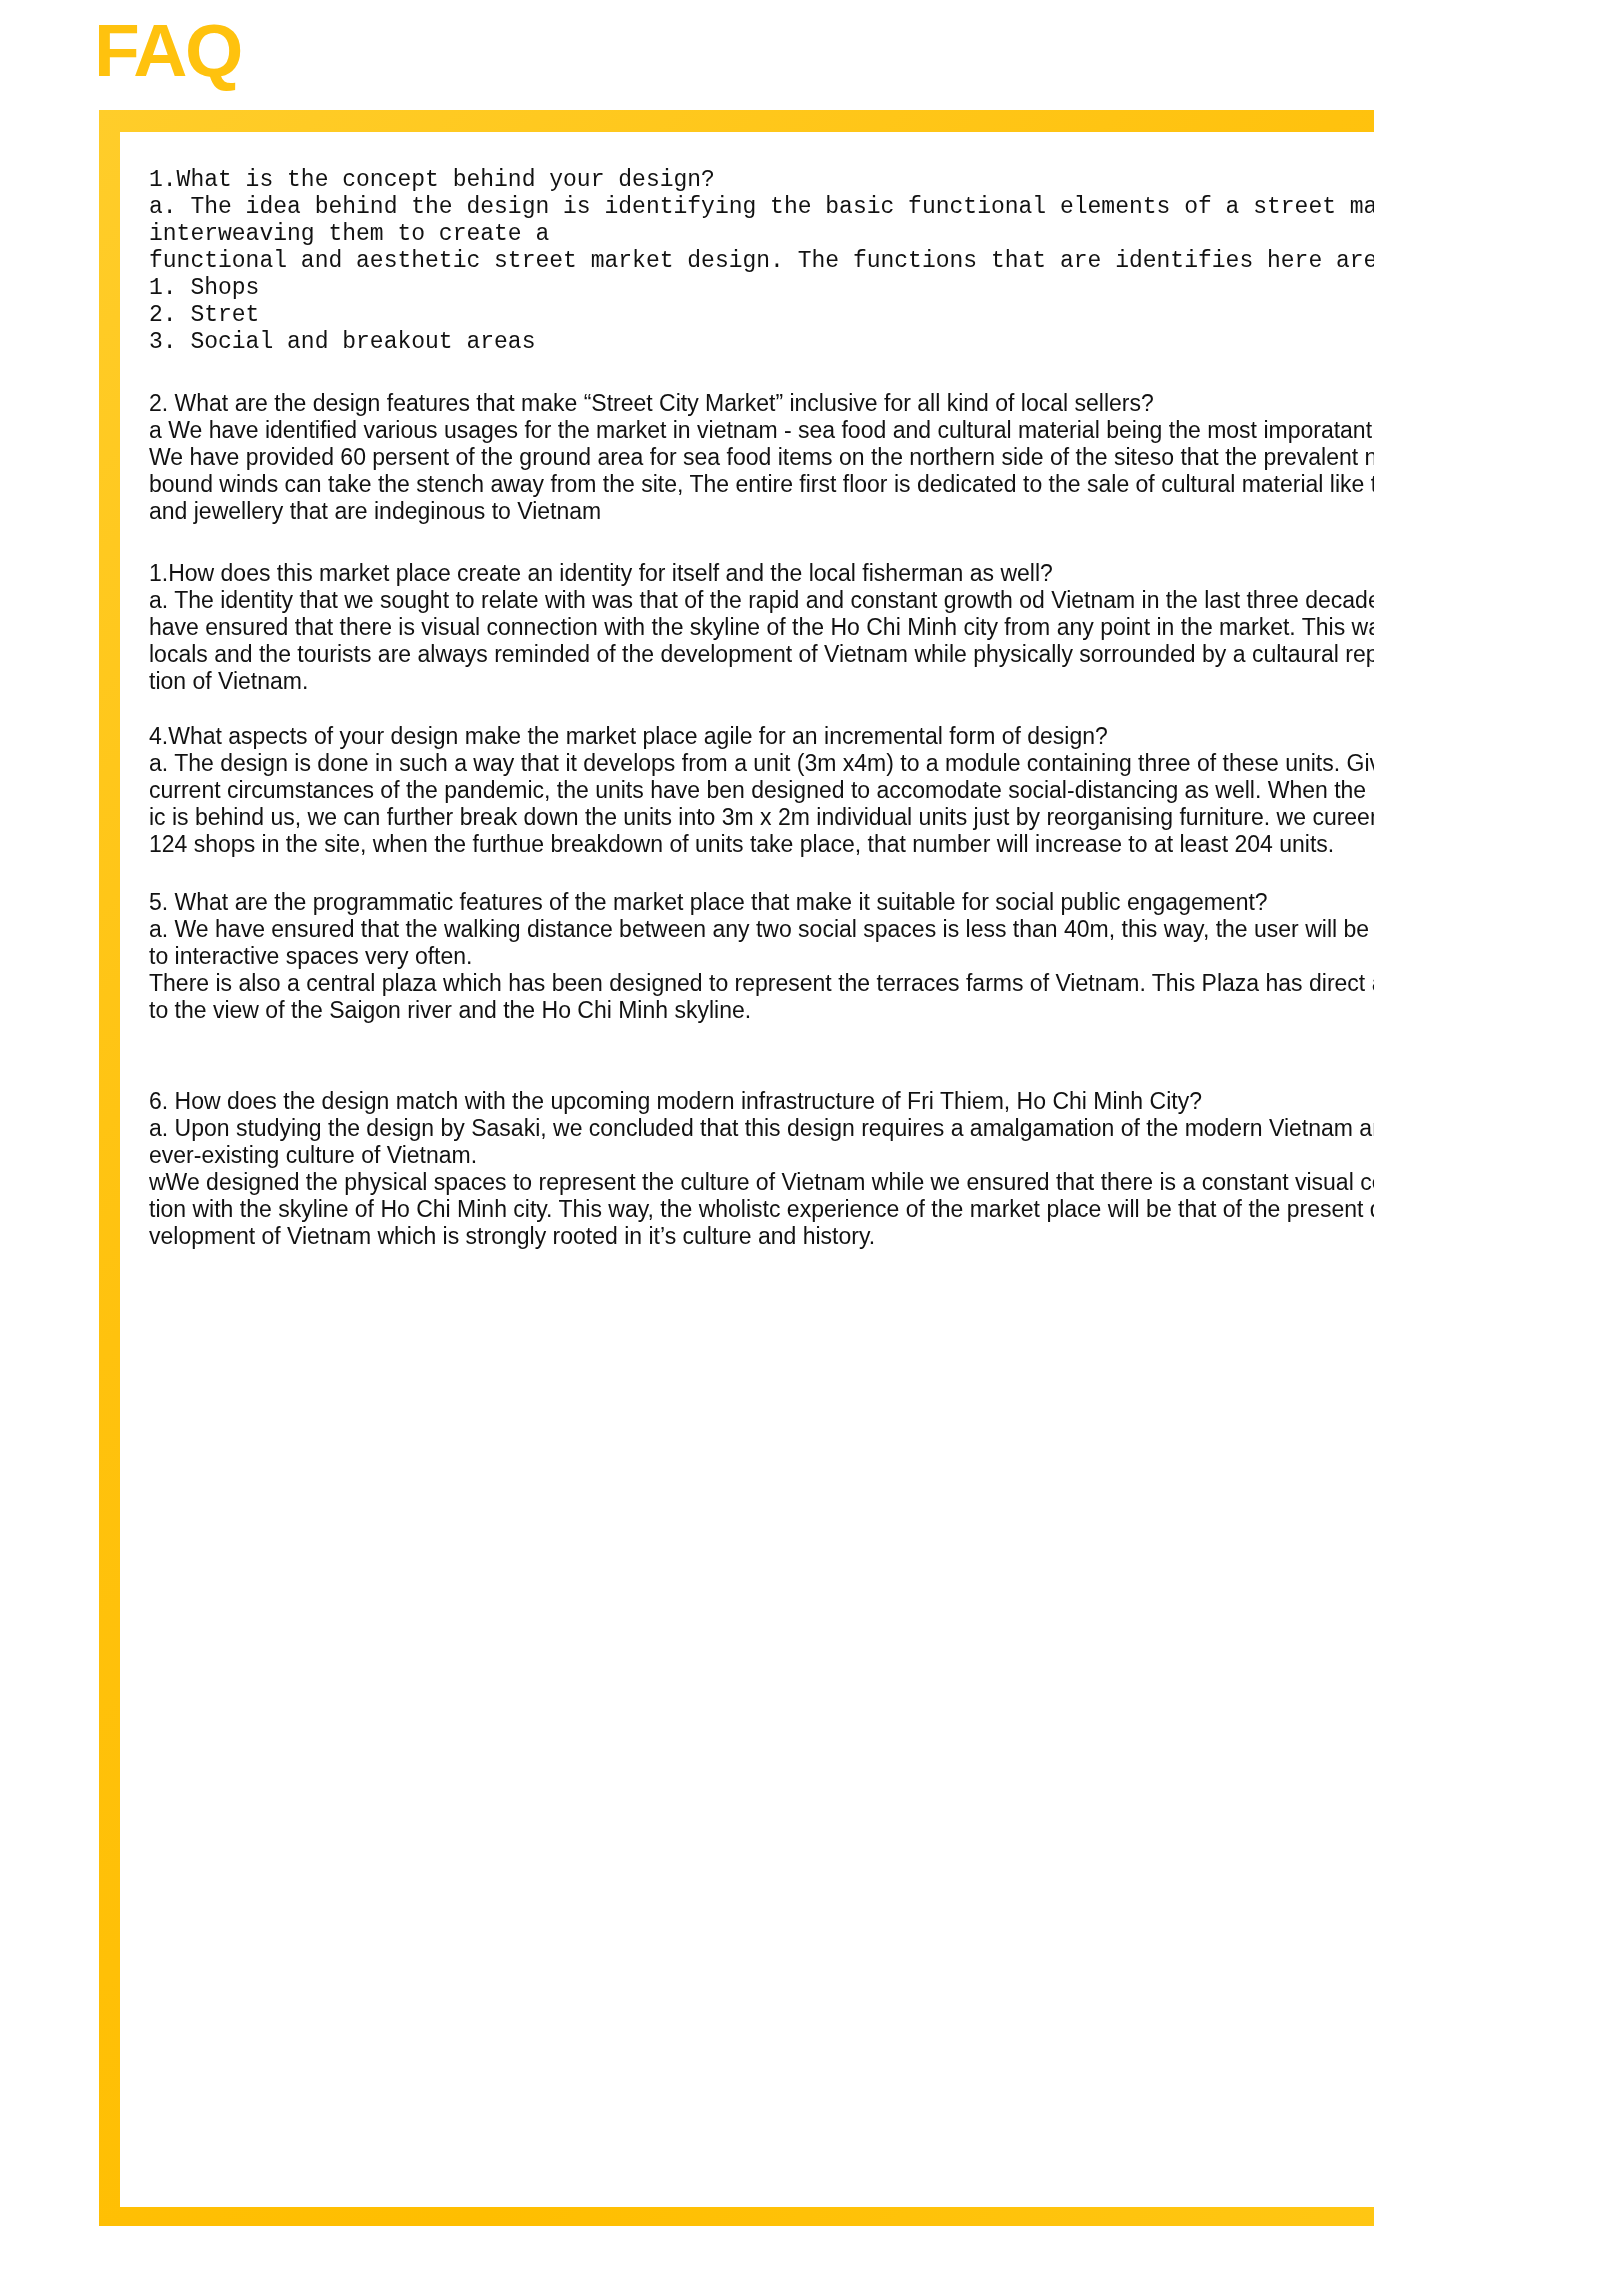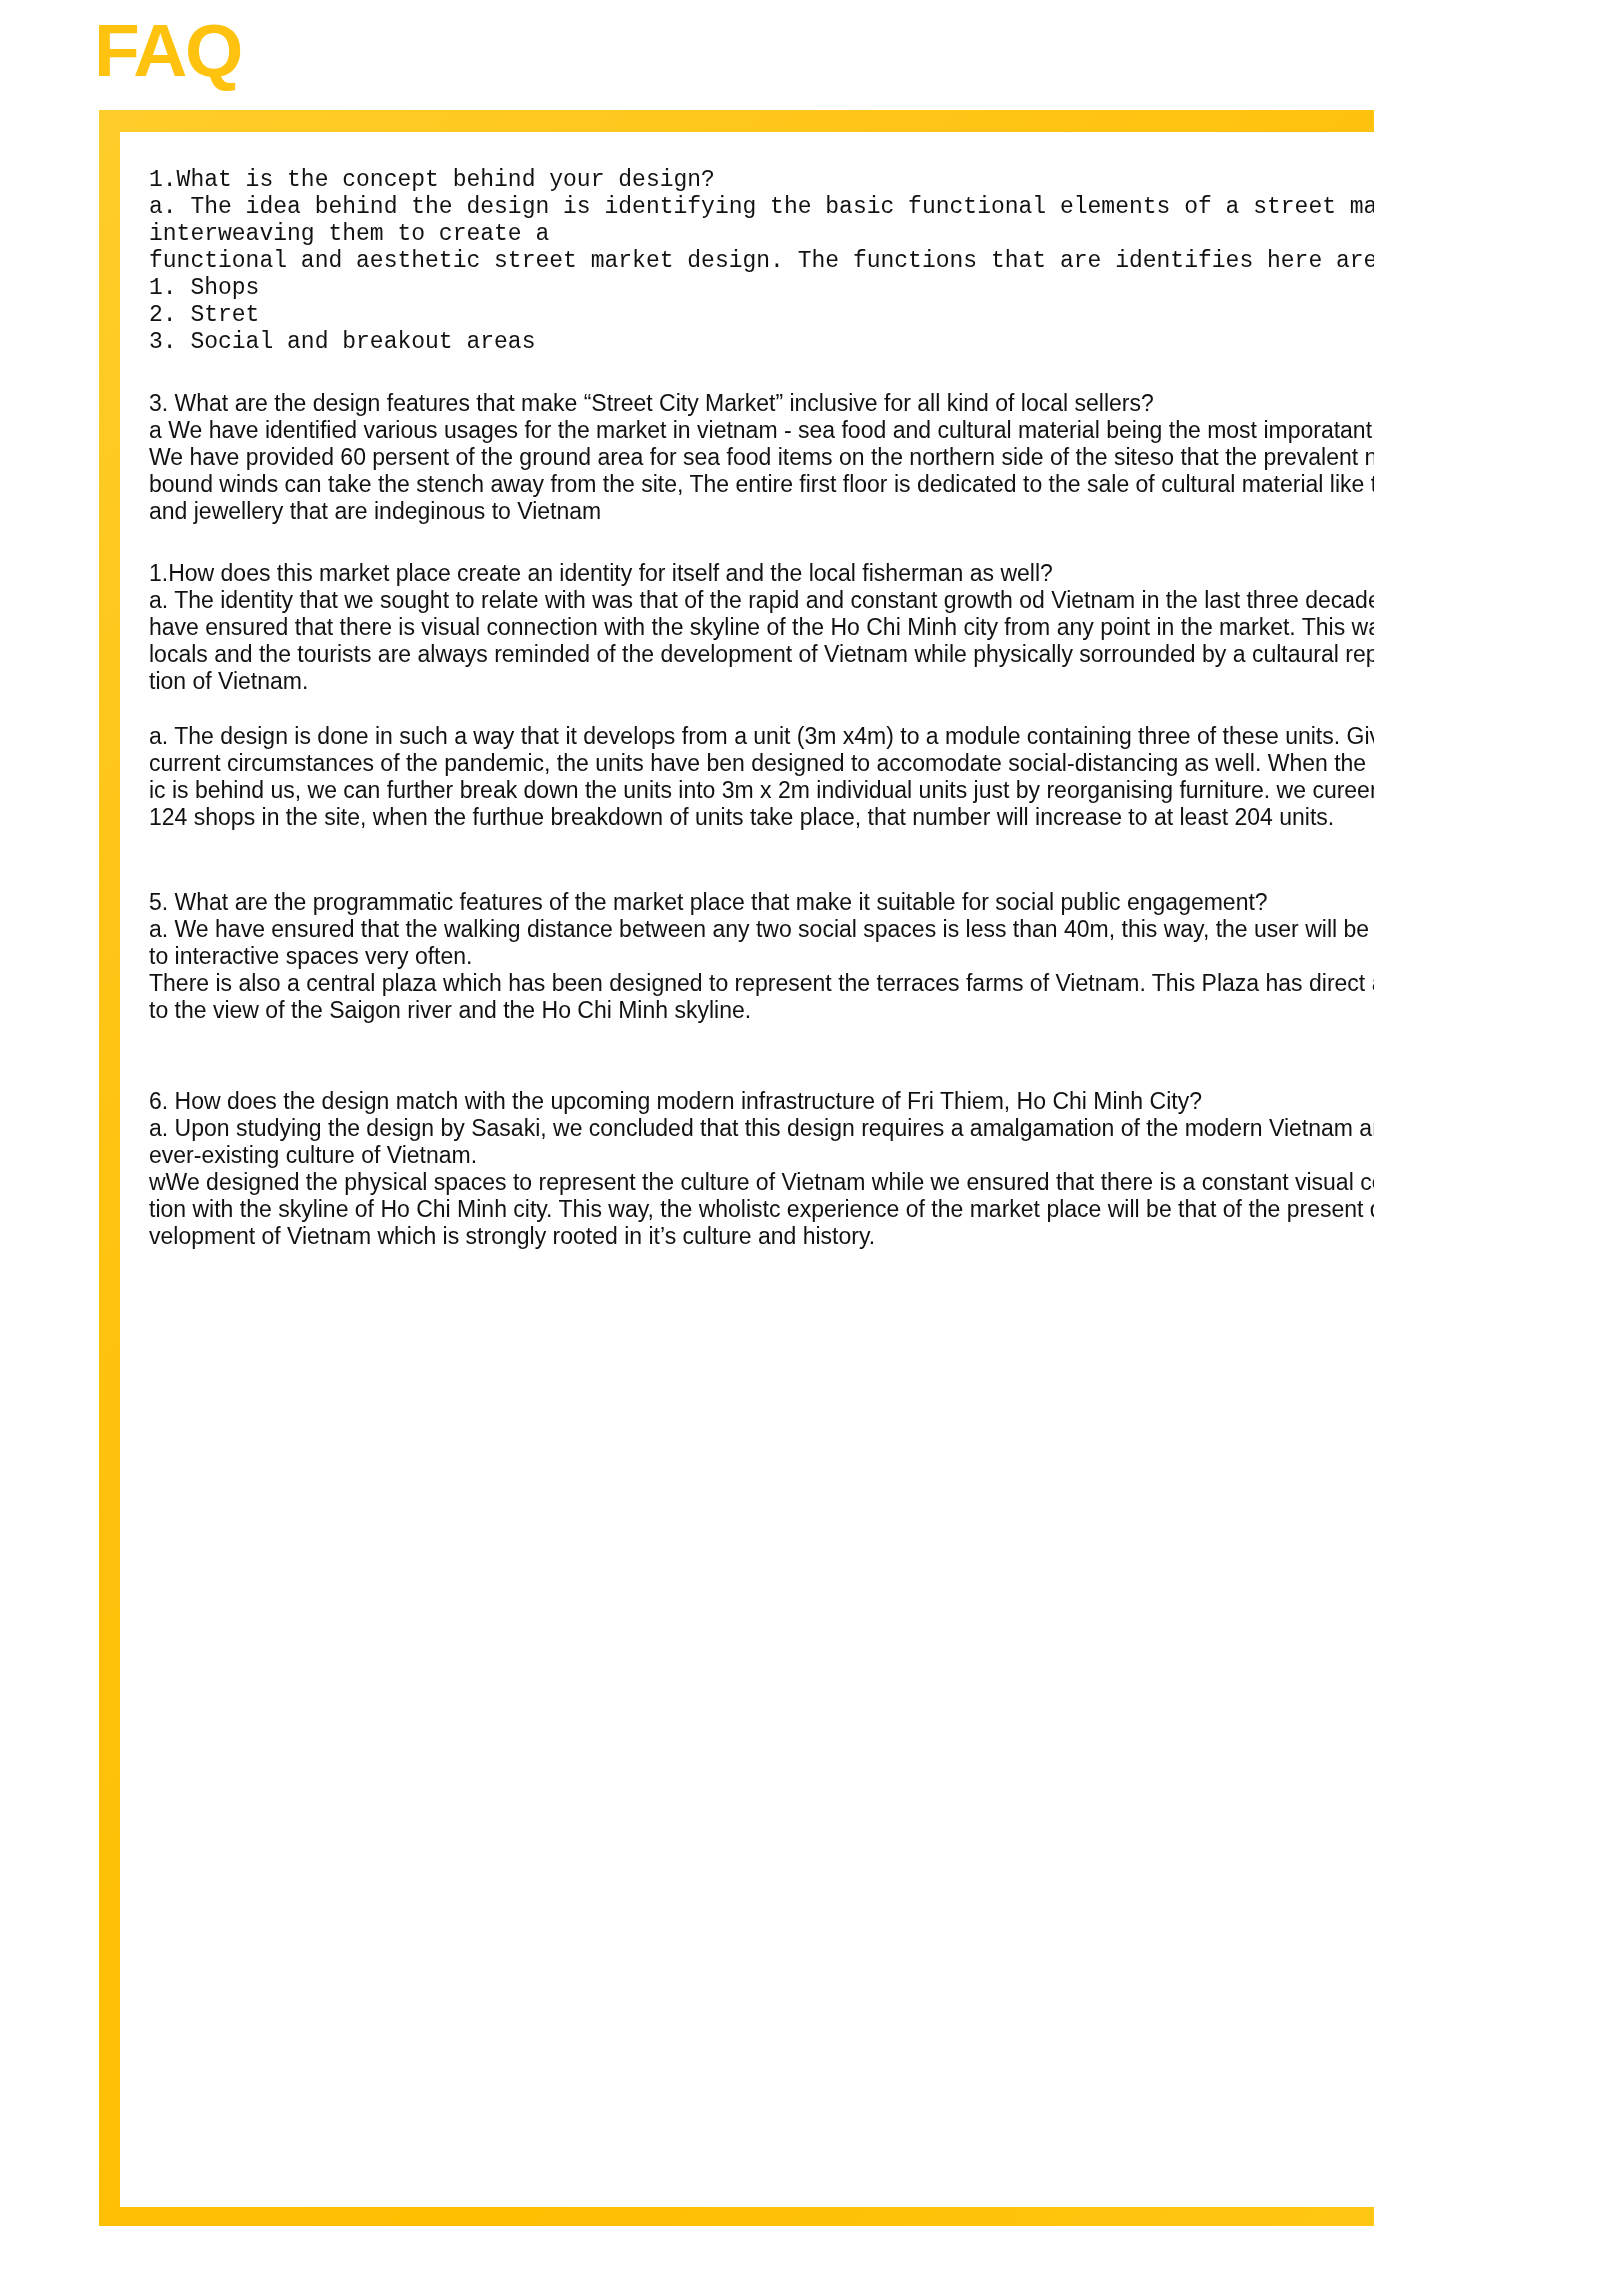--- a/index.html
+++ b/index.html
@@ -74,36 +74,37 @@
   <div class="faq-item sec0">
     <div class="q">1.What is the concept behind your design?</div>
     <div class="a">a. The idea behind the design is identifying the basic functional elements of a street market and interweaving them to create a
 functional and aesthetic street market design. The functions that are identifies here are
 1. Shops
 2. Stret
 3. Social and breakout areas</div>
   </div>
 
   <div class="faq-item sec1">
-    <div class="q">3. What are the design features that make “Street City Market” inclusive for all kind of local sellers?</div>
+    <div class="q">2. What are the design features that make “Street City Market” inclusive for all kind of local sellers?</div>
     <div class="a">a We have identified various usages for the market in vietnam - sea food and cultural material being the most imporatant ones.
 We have provided 60 persent of the ground area for sea food items on the northern side of the siteso that the prevalent north
 bound winds can take the stench away from the site, The entire first floor is dedicated to the sale of cultural material like textile
 and jewellery that are indeginous to Vietnam</div>
   </div>
 
   <div class="faq-item sec2">
     <div class="q">1.How does this market place create an identity for itself and the local fisherman as well?</div>
     <div class="a">a. The identity that we sought to relate with was that of the rapid and constant growth od Vietnam in the last three decades. We
 have ensured that there is visual connection with the skyline of the Ho Chi Minh city from any point in the market. This way the
 locals and the tourists are always reminded of the development of Vietnam while physically sorrounded by a cultaural representa-
 tion of Vietnam.</div>
   </div>
 
   <div class="faq-item sec3">
+    <div class="q">4.What aspects of your design make the market place agile for an incremental form of design?</div>
     <div class="a">a. The design is done in such a way that it develops from a unit (3m x4m) to a module containing three of these units. Given the
 current circumstances of the pandemic, the units have ben designed to accomodate social-distancing as well. When the pandem-
 ic is behind us, we can further break down the units into 3m x 2m individual units just by reorganising furniture. we cureently have
 124 shops in the site, when the furthue breakdown of units take place, that number will increase to at least 204 units.</div>
   </div>
 
   <div class="faq-item sec4">
     <div class="q">5. What are the programmatic features of the market place that make it suitable for social public engagement?</div>
     <div class="a">a. We have ensured that the walking distance between any two social spaces is less than 40m, this way, the user will be exposed
 to interactive spaces very often.

